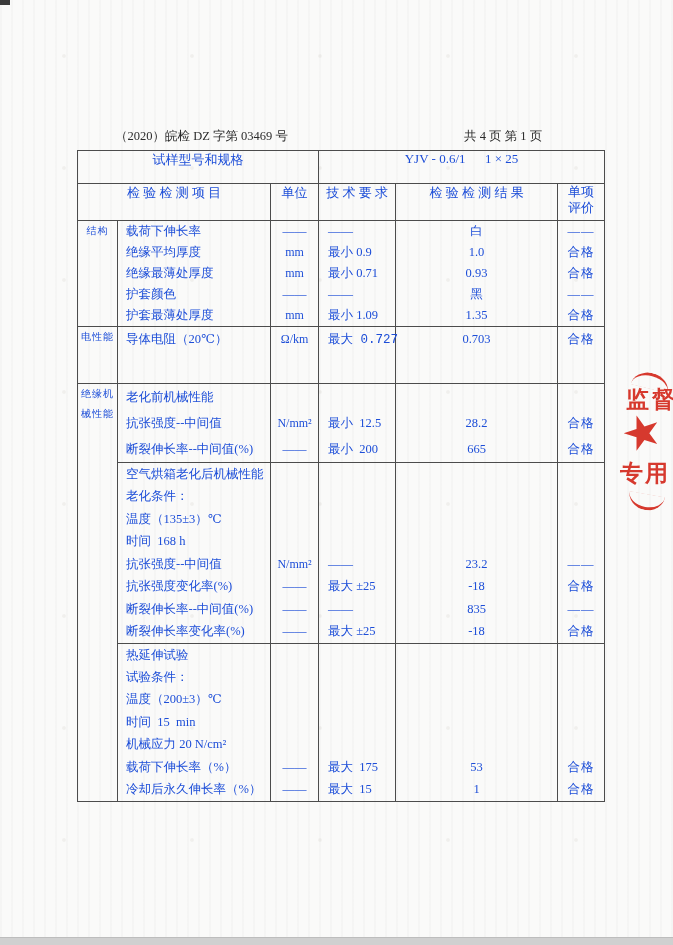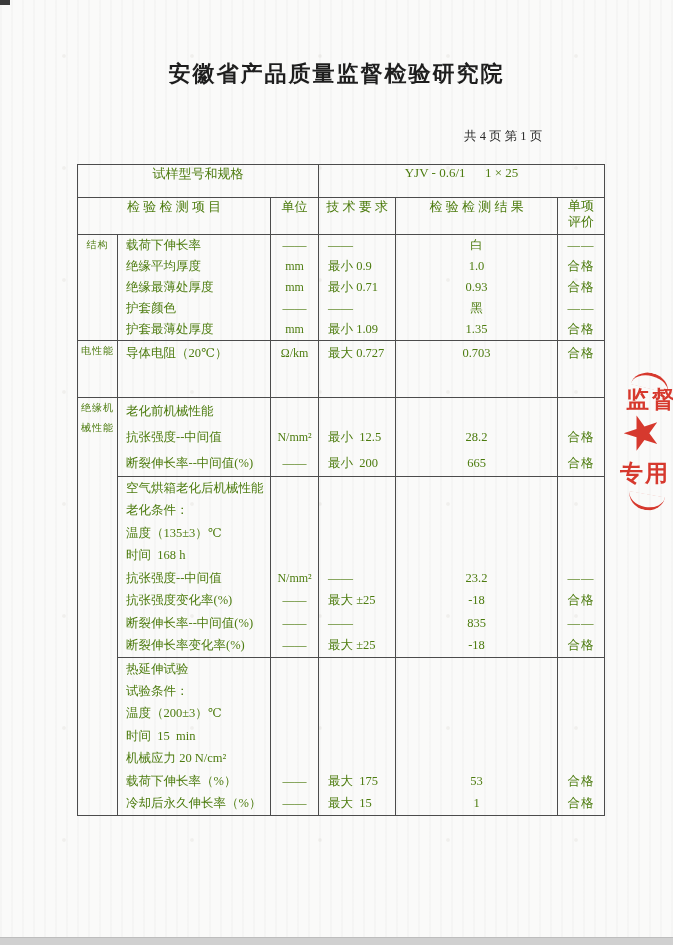--- a/index.html
+++ b/index.html
@@ -25,21 +25,21 @@
   .title{position:absolute;top:59px;left:0;width:100%;text-align:center;
          font-size:22px;font-weight:700;letter-spacing:2px;color:#1e1e1e;z-index:1;}
   .subtitle{position:absolute;top:93px;left:0;width:100%;text-align:center;
          font-size:21px;font-weight:700;letter-spacing:4px;color:#1e1e1e;z-index:1;}
   .doc-no{position:absolute;top:128px;left:115px;font-size:12.5px;white-space:pre;z-index:1;}
   .page-info{position:absolute;top:128px;left:464px;font-size:12.5px;white-space:pre;z-index:1;}
 
   table.report{
     position:absolute;left:77px;top:150px;z-index:1;
     border-collapse:collapse;table-layout:fixed;width:527px;
-    font-size:12.5px;color:#4d7c0f;margin-top:14px;
+    font-size:12.5px;color:#1d4ed8;
   }
   table.report td{border:1px solid #4c4c4c;padding:0;vertical-align:top;}
   table.report{border:1.5px solid #3d3d3d;}
   td.hdr{vertical-align:middle;text-align:center;font-size:13px;}
   tr.r1 td{height:32px;}
   tr.r2 td{height:36px;}
   .sample-value{white-space:pre;}
   .eval-hdr{line-height:16px;font-size:13px;}
 
   td.cat{vertical-align:middle;text-align:center;font-size:10px;line-height:20px;
@@ -66,21 +66,21 @@
          transform:rotate(-90deg);}
   .stamp .t2{position:absolute;left:2px;top:88px;font-size:23px;font-weight:700;
          letter-spacing:2px;white-space:pre;}
 </style>
 </head>
 <body>
 
 <div class="page">
   <div class="scan-corner"></div>
 
-  <div class="title">安徽省产品质量监督检验研究院</div>
+  <div class="doc-no">（2020）皖检 DZ 字第 03469 号</div>
   <div class="page-info">共 4 页 第 1 页</div>
 
   <table class="report">
     <colgroup>
       <col style="width:40px">
         <col style="width:153px">
         <col style="width:48px">
       <col style="width:77px">
         <col style="width:162px">
         <col style="width:47px">
@@ -141,21 +141,21 @@
           </td>
         </tr>
         <tr>
           <td class="cat" rowspan="1">电性能</td>
           <td class="c-item" style="padding-bottom: 22px;">
             <div class="line" style="height: 24px;">导体电阻（20℃）</div>
           </td>
           <td class="c-unit" style="padding-bottom: 22px;">
             <div class="line" style="height: 24px;">Ω/km</div>
           </td>
-          <td class="c-req" style="padding-bottom: 20px;">
+          <td class="c-req" style="padding-bottom: 20px; font-family: Liberation Mono, monospace;">
             <div class="line" style="height: 24px;">最大 0.727</div>
           </td>
           <td class="c-result" style="padding-bottom: 32px;">
             <div class="line" style="height: 24px;">0.703</div>
           </td>
           <td class="c-eval" style="padding-bottom: 22px;">
             <div class="line" style="height: 24px;">合格</div>
           </td>
         </tr>
         <tr>

